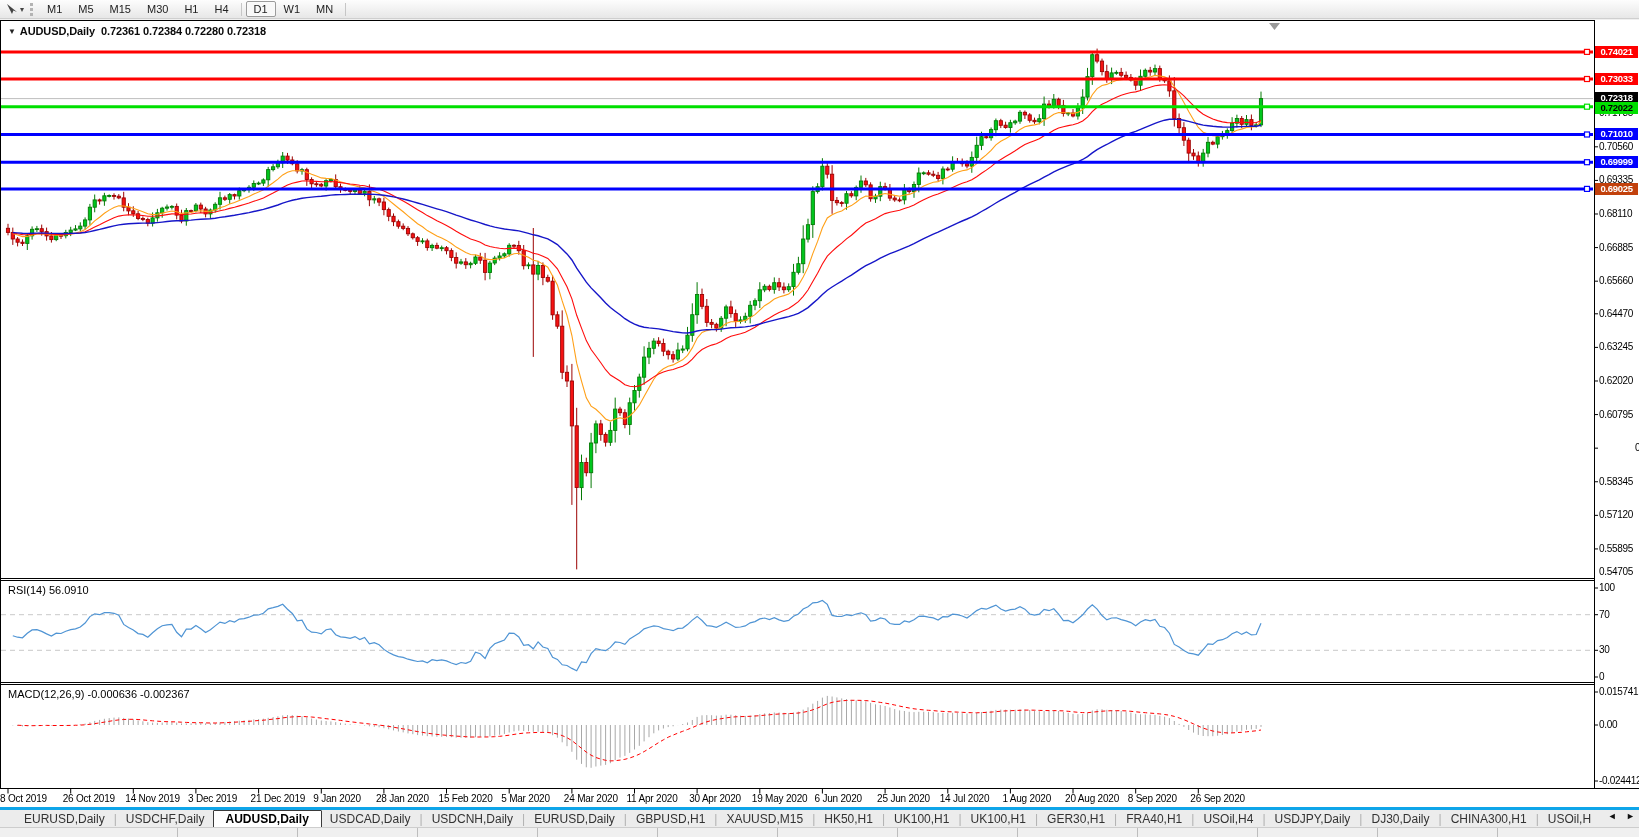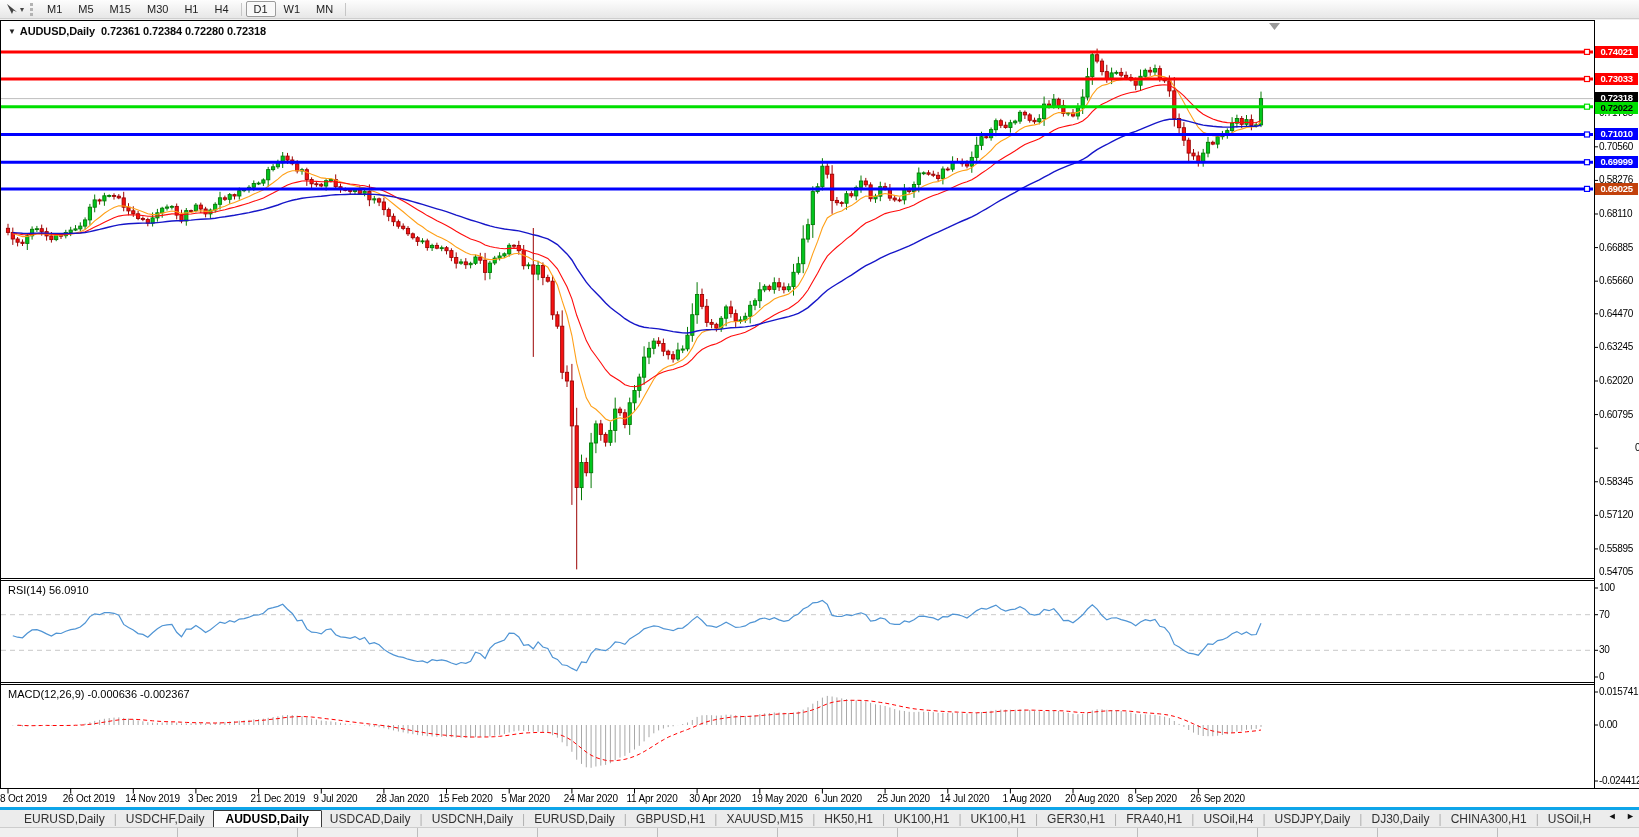--- a/index.html
+++ b/index.html
@@ -925,21 +925,21 @@
   <div class="lbl title">
     <span class="tri">▼</span><span>AUDUSD,Daily</span>&nbsp;&nbsp;<span>0.72361 0.72384 0.72280 0.72318</span>
   </div>
 
   <div class="lbl pane-lbl" style="left:8px;top:584px;">RSI(14) 56.0910</div>
   <div class="lbl pane-lbl" style="left:8px;top:688px;">MACD(12,26,9) -0.000636 -0.002367</div>
 
   <div id="axisLabels">
       <div class="lbl axis" style="left: 1599px; top: 107.229px;">0.71785</div>
       <div class="lbl axis" style="left: 1599px; top: 140.818px;">0.70560</div>
-      <div class="lbl axis" style="left: 1599px; top: 174.408px;">0.58276</div>
+      <div class="lbl axis" style="left: 1599px; top: 174.408px;">0.69335</div>
       <div class="lbl axis" style="left: 1599px; top: 207.998px;">0.68110</div>
       <div class="lbl axis" style="left: 1599px; top: 241.587px;">0.66885</div>
       <div class="lbl axis" style="left: 1599px; top: 275.177px;">0.65660</div>
       <div class="lbl axis" style="left: 1599px; top: 307.807px;">0.64470</div>
       <div class="lbl axis" style="left: 1599px; top: 341.397px;">0.63245</div>
       <div class="lbl axis" style="left: 1599px; top: 374.986px;">0.62020</div>
       <div class="lbl axis" style="left: 1599px; top: 408.576px;">0.60795</div>
       <div class="lbl axis" style="left: 1599px; top: 442.166px; padding-left: 36px;">0.59570</div>
       <div class="lbl axis" style="left: 1599px; top: 475.755px;">0.58345</div>
       <div class="lbl axis" style="left: 1599px; top: 509.345px;">0.57120</div>
@@ -952,21 +952,21 @@
       <div class="lbl axis" style="left: 1599px; top: 686px;">0.015741</div>
       <div class="lbl axis" style="left: 1599px; top: 719px;">0.00</div>
       <div class="lbl axis" style="left: 1599px; top: 775px;">-0.024412</div>
     </div>
   <div id="dateLabels">
       <div class="lbl date" style="left: 0px; top: 793px;">8 Oct 2019</div>
       <div class="lbl date" style="left: 62.65px; top: 793px;">26 Oct 2019</div>
       <div class="lbl date" style="left: 125.3px; top: 793px;">14 Nov 2019</div>
       <div class="lbl date" style="left: 187.95px; top: 793px;">3 Dec 2019</div>
       <div class="lbl date" style="left: 250.6px; top: 793px;">21 Dec 2019</div>
-      <div class="lbl date" style="left: 313.25px; top: 793px;">9 Jul 2020</div>
+      <div class="lbl date" style="left: 313.25px; top: 793px;">9 Jan 2020</div>
       <div class="lbl date" style="left: 375.9px; top: 793px;">28 Jan 2020</div>
       <div class="lbl date" style="left: 438.55px; top: 793px;">15 Feb 2020</div>
       <div class="lbl date" style="left: 501.2px; top: 793px;">5 Mar 2020</div>
       <div class="lbl date" style="left: 563.85px; top: 793px;">24 Mar 2020</div>
       <div class="lbl date" style="left: 626.5px; top: 793px; text-align: center;">11 Apr 2020</div>
       <div class="lbl date" style="left: 689.15px; top: 793px;">30 Apr 2020</div>
       <div class="lbl date" style="left: 751.8px; top: 793px;">19 May 2020</div>
       <div class="lbl date" style="left: 814.45px; top: 793px;">6 Jun 2020</div>
       <div class="lbl date" style="left: 877.1px; top: 793px;">25 Jun 2020</div>
       <div class="lbl date" style="left: 939.75px; top: 793px;">14 Jul 2020</div>

